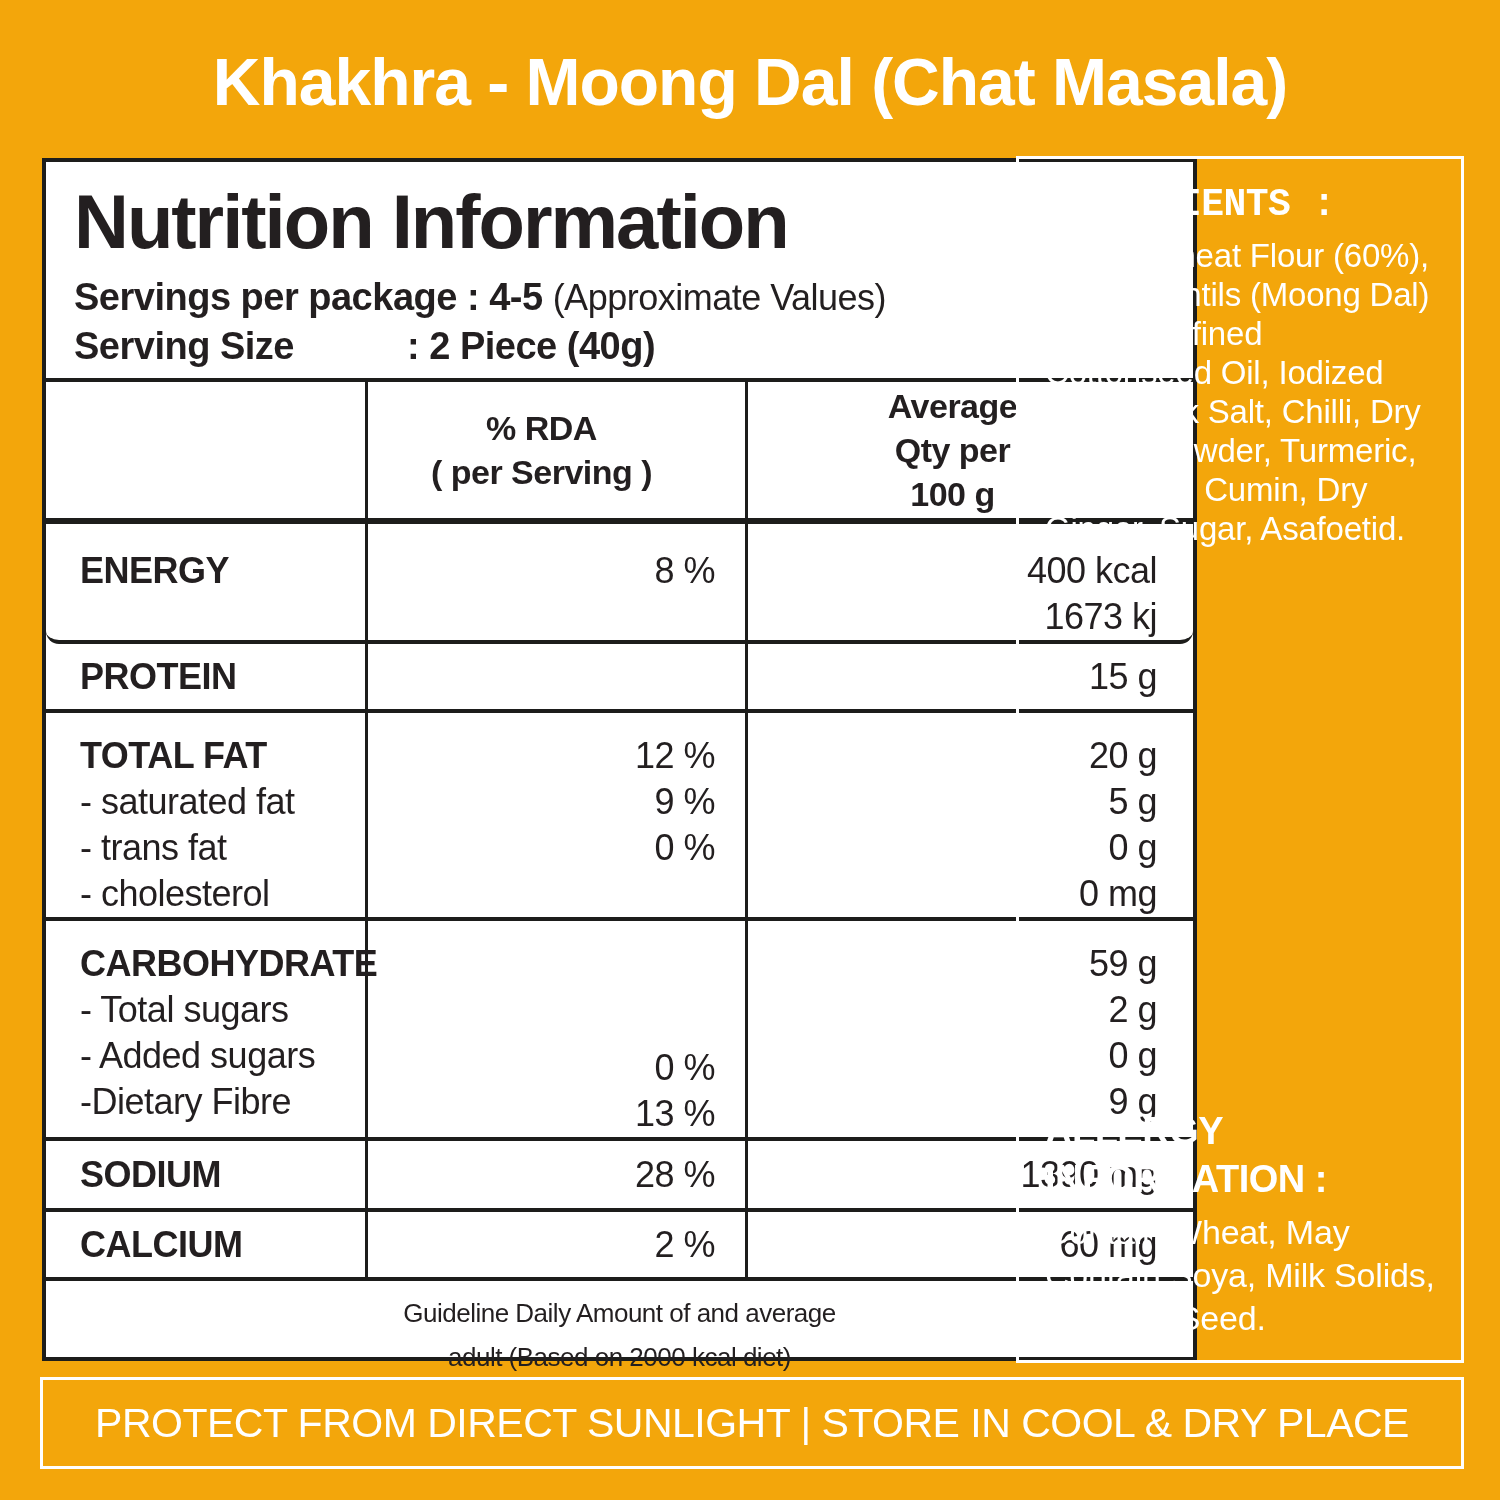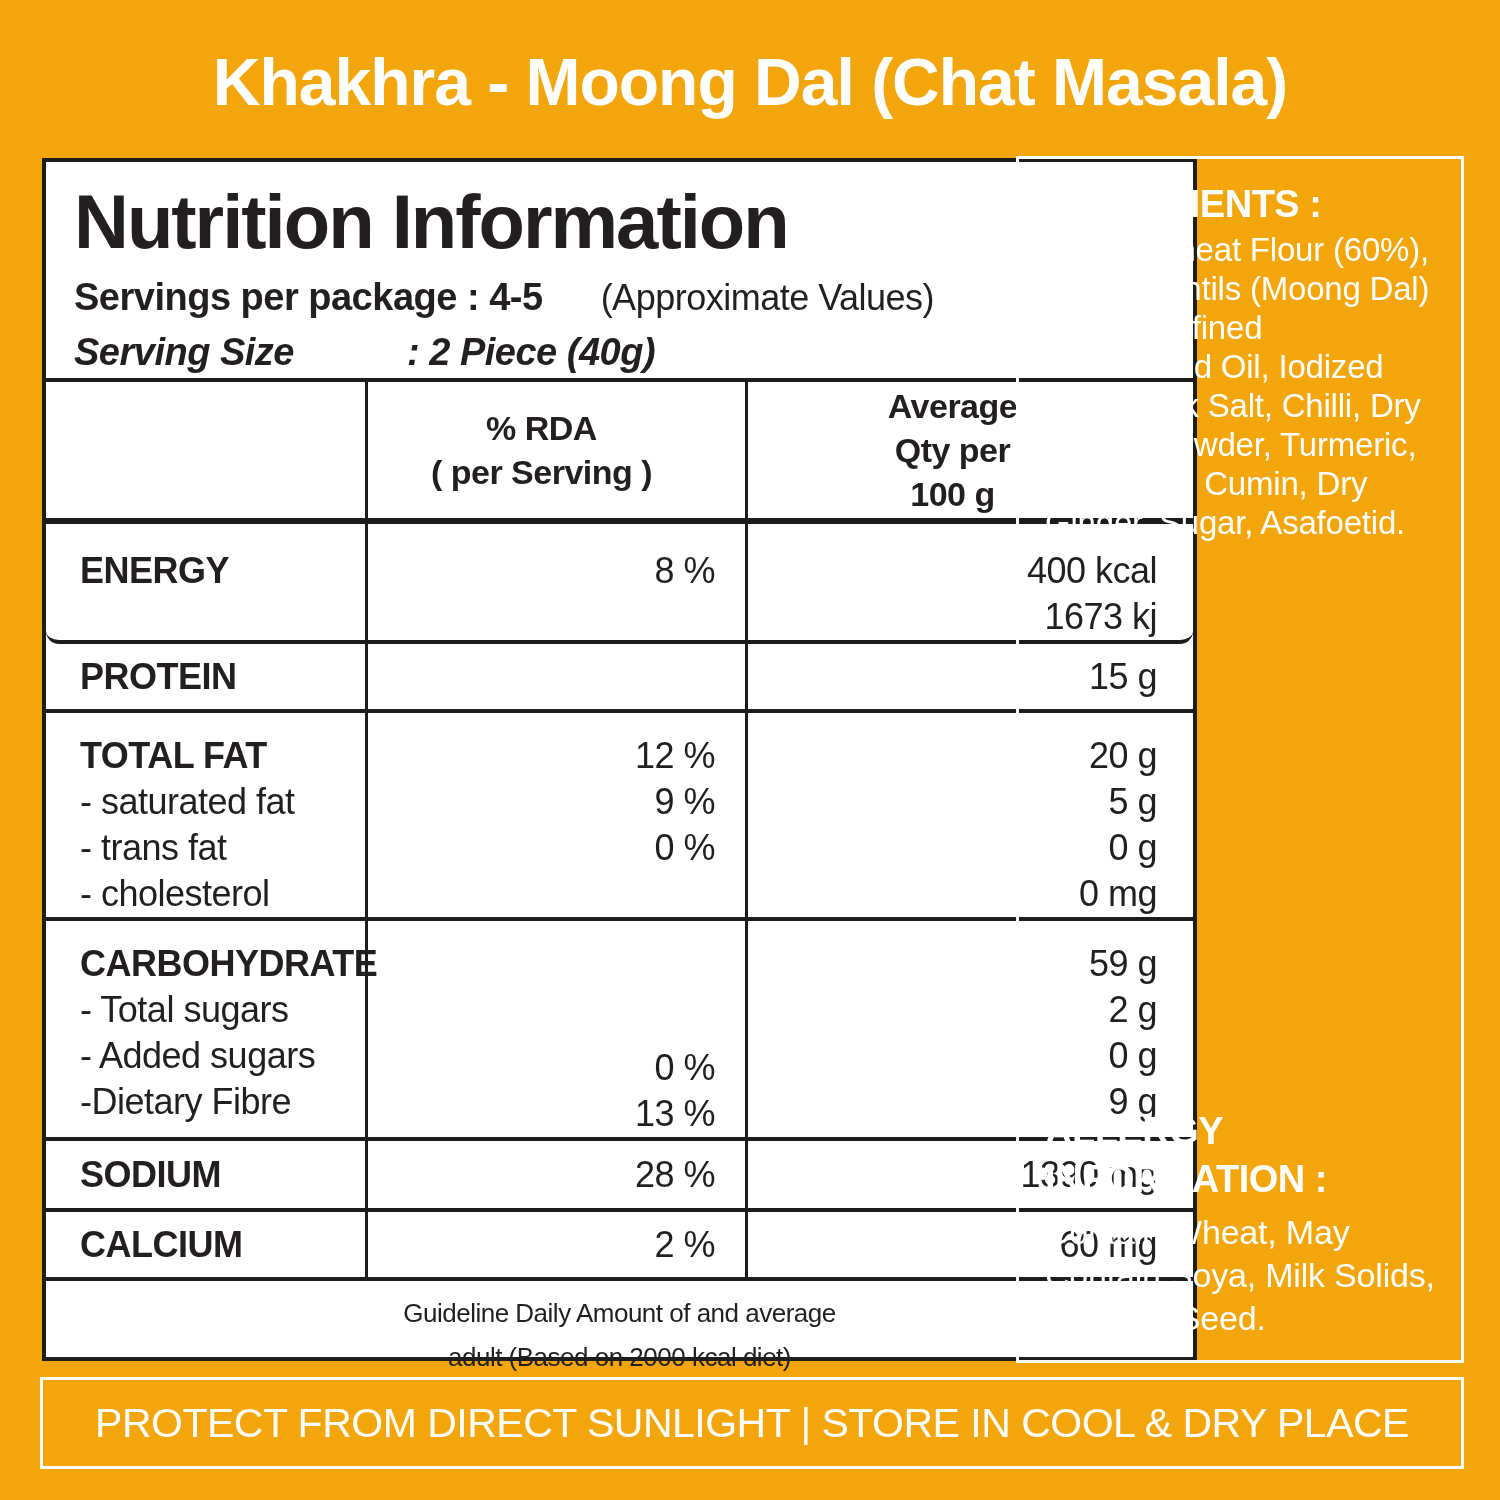--- a/index.html
+++ b/index.html
@@ -20,23 +20,23 @@
   
   .nutri-panel {
     position: absolute; left: 42px; top: 158px;
     width: 1155px; height: 1203px;
     background: var(--panel, #fff);
     border: 4px solid var(--border_dark, #1D1D1B);
   }
   .np-head { height: 216px; padding: 18px 28px 0 28px; overflow: hidden; }
   .np-title { font-size: 76px; font-weight: bold; letter-spacing: -2px; line-height: 84px; }
   .np-line { margin-top: 12px; font-size: 38px; font-weight: bold; letter-spacing: -0.5px; white-space: nowrap; }
-  .np-line2 { margin-top: 12px; font-style: italic; }
+  .np-line2 { margin-top: 6px; }
   .np-line .fixed-lbl { display: inline-block; width: 333px; }
-  .np-line .note { font-weight: normal; font-size: 36px; margin-left: 48px; }
+  .np-line .note { font-weight: normal; font-size: 36px; }
   .n-table { border-top: 4px solid var(--border_dark, #1D1D1B); }
   .t-row { display: grid; grid-template-columns: 322px 380px 1fr; border-bottom: 4px solid var(--border_dark, #1D1D1B); }
   .t-row .c { display: flex; flex-direction: column; }
   .t-row .c1, .t-row .c2 { border-right: 3px solid var(--border_dark, #1D1D1B); }
   .t-row .c > div { line-height: 46px; min-height: 46px; font-size: 36px; letter-spacing: -0.5px; }
   .t-head { min-height: 142px; border-bottom: 6px solid var(--border_dark, #1D1D1B); }
   .t-head .c { justify-content: center; text-align: center; }
   .t-head .c > div { font-weight: bold; font-size: 34px; line-height: 44px; min-height: 0; }
   .c1 { padding-left: 34px; }
   .c2 { text-align: right; padding-right: 30px; }
@@ -58,21 +58,21 @@
   }
   .t-foot > div { line-height: 44px; }
   
   .ing-panel {
     position: absolute; left: 1016px; top: 156px;
     width: 448px; height: 1207px;
     border: 3px solid var(--text_light, #fff);
     color: var(--text_light, #fff);
     padding: 24px 26px;
   }
-  .ing-head { font-size: 38px; font-weight: bold; letter-spacing: -0.5px; margin-bottom: 4px; }
+  .ing-head { font-size: 38px; font-weight: bold; letter-spacing: -0.5px; margin-bottom: 10px; font-family: Liberation Mono, monospace; }
   .ing-body { font-size: 33px; line-height: 39px; letter-spacing: -0.2px; }
   .alg-block { position: absolute; top: 948px; left: 26px; right: 26px; }
   .alg-head { font-size: 38px; font-weight: bold; letter-spacing: -0.5px; line-height: 48px; margin-bottom: 8px; }
   .alg-body { font-size: 34px; line-height: 43px; letter-spacing: -0.2px; }
   
   .bottom-bar {
     position: absolute; left: 40px; top: 1377px;
     width: 1424px; height: 92px;
     border: 3px solid var(--text_light, #fff);
     display: flex; align-items: center; justify-content: center;

